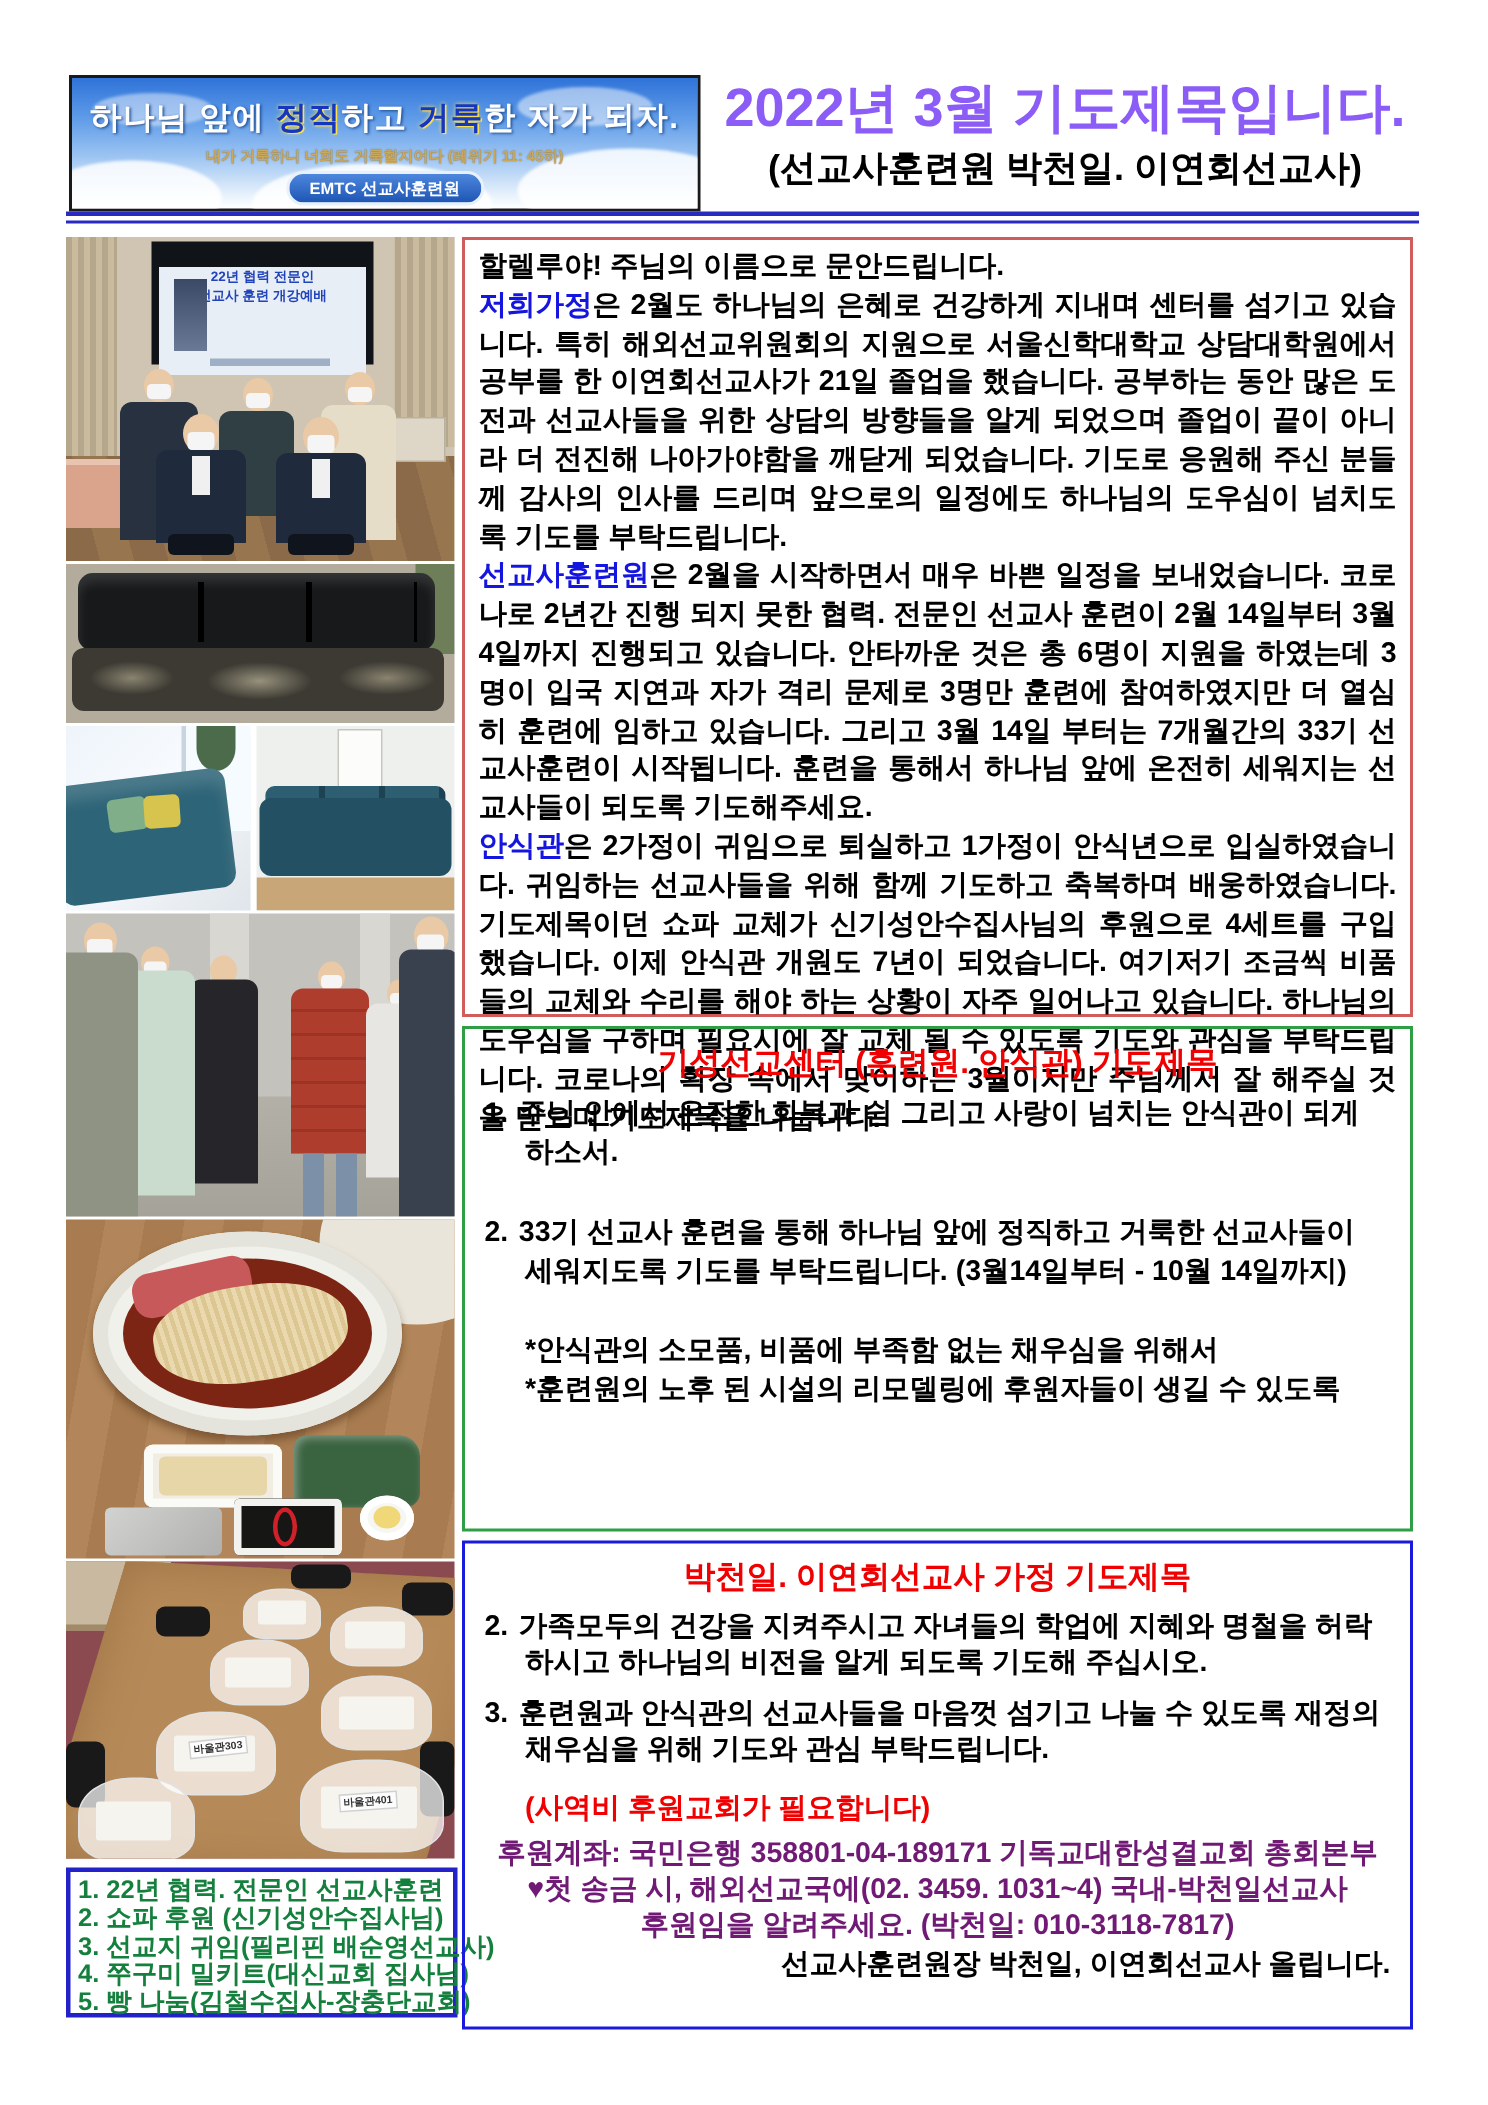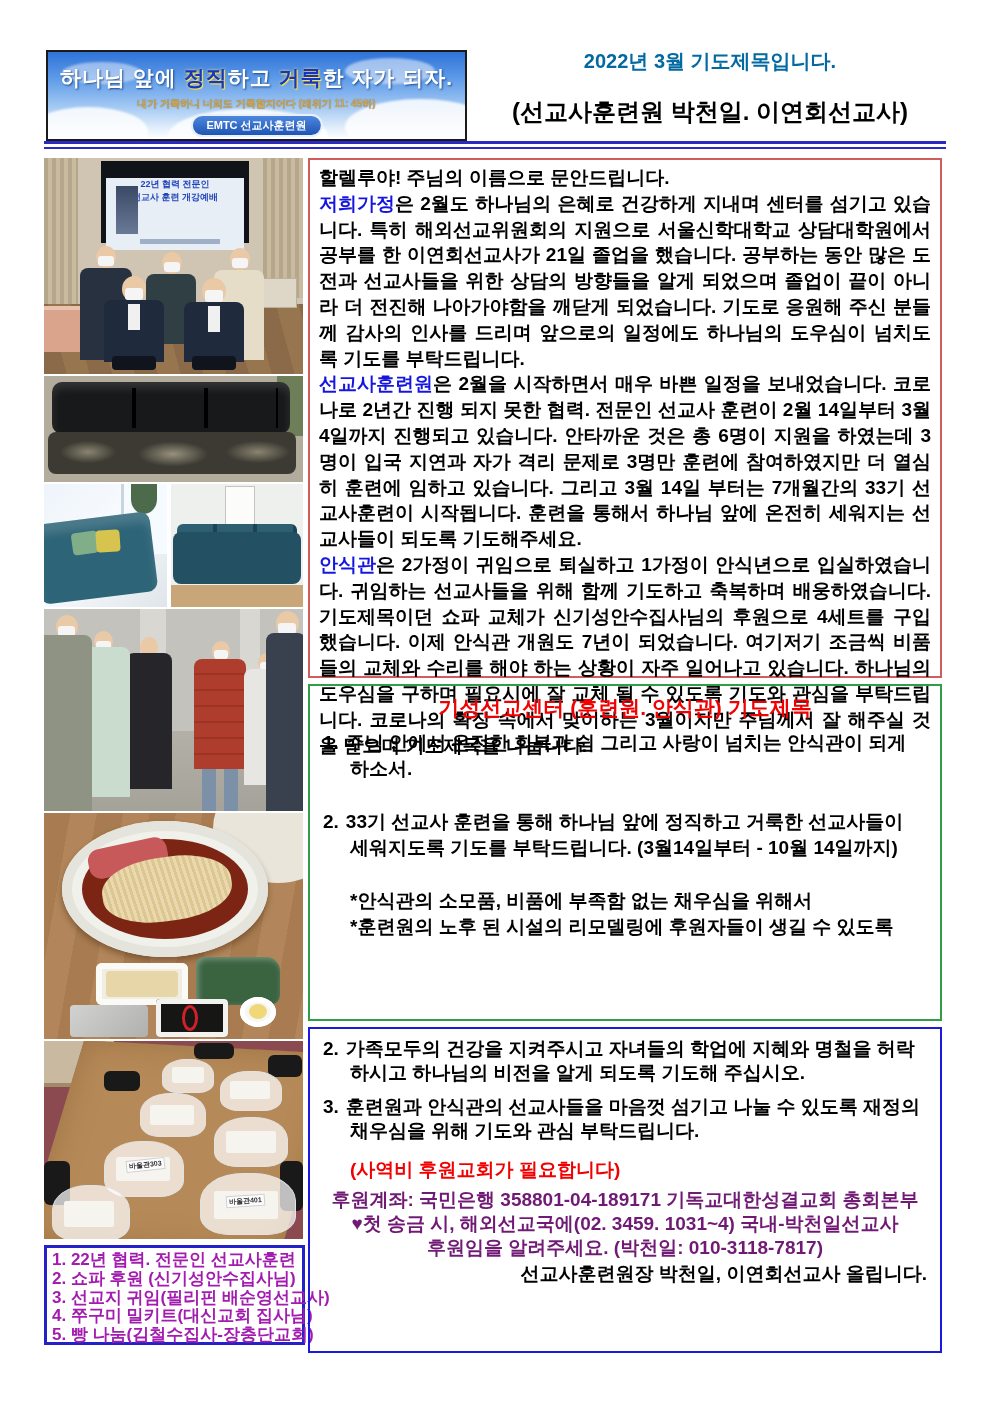--- a/index.html
+++ b/index.html
@@ -20,21 +20,21 @@
   .banner-slogan { position:absolute; top:12px; width:100%; text-align:center; font-size:21px; letter-spacing:1px;
     color:#ffffff; text-shadow:1px 1px 2px #1c4b8f; }
   .slogan-hl1 { color:#1536c0; text-shadow:0 0 3px #ffe24a, 1px 1px 0 #ffe24a; }
   .slogan-hl2 { color:#1536c0; text-shadow:0 0 3px #ffe24a, 1px 1px 0 #ffe24a; }
   .banner-sub { position:absolute; top:45px; width:100%; text-align:center; font-size:10px;
     color:#caa95e; text-shadow:0 0 1px #7a6330; }
   .banner-badge { position:absolute; top:62px; left:50%; transform:translateX(-50%);
     background:linear-gradient(180deg,#4d87dd,#1e55b4); color:#fff; font-size:11px;
     border:2px solid #e8f1fb; border-radius:12px; padding:2px 14px; white-space:nowrap; }
   .hdr-title { position:absolute; left:475px; top:48px; width:470px; text-align:center;
-    color:#0369a1; font-size:20px; letter-spacing:0px; }
+    color:#8b5cf6; font-size:36px; letter-spacing:0px; }
   .hdr-subtitle { position:absolute; left:470px; top:96px; width:480px; text-align:center;
     color:#000; font-size:24px; }
   .hdr-rule { position:absolute; left:44px; top:141px; width:902px; height:8px;
     border-top:3px solid #2a2ac2; border-bottom:2px solid #2a2ac2; }
   
   .letter-box {
     position:absolute; left:308px; top:158px; width:634px; height:520px;
     border:2px solid #d05c5c; padding:5px 9px 4px 9px;
     font-size:19px; line-height:25.8px; text-align:justify;
   }
@@ -47,21 +47,21 @@
   .box-blue  .pitem { font-size:19px; line-height:23.5px; margin-bottom:11px; padding-left:27px; text-indent:-27px; }
   .pitem .num { margin-right:7px; }
   .subitem { font-size:19px; line-height:26px; padding-left:27px; }
   .red-note { color:#f00000; font-size:19px; line-height:24px; padding-left:27px; margin-top:-9px; margin-bottom:6px; }
   .acct { color:#701a75; font-size:19px; line-height:24px; text-align:center; }
   .signature { font-size:19px; line-height:24px; text-align:right; margin-top:2px; }
   
   .photo { position:absolute; left:44px; width:259px; overflow:hidden; background:#ccc; }
   .abs { position:absolute; }
   .list-box { position:absolute; left:44px; top:1245px; width:261px; height:100px;
-    border:3px solid #2222c8; color:#a21caf; font-size:17px; line-height:18.8px;
+    border:3px solid #2222c8; color:#15803d; font-size:17px; line-height:18.8px;
     padding:3px 5px; white-space:nowrap; }
   
   #p1 { top:158px; height:216px; background:#cfc5b2; }
   #p1 .blindL { left:0; top:0; width:34px; height:150px;
      background:repeating-linear-gradient(90deg,#b5a78c 0 4px,#cabb9e 4px 8px); }
   #p1 .blindR { right:0; top:0; width:40px; height:140px;
      background:repeating-linear-gradient(90deg,#b5a78c 0 4px,#cabb9e 4px 8px); }
   #p1 .floor { left:0; bottom:0; width:100%; height:70px;
      background:repeating-linear-gradient(75deg,#8a6a48 0 22px,#96754f 22px 44px); }
   #p1 .tv { left:57px; top:3px; width:148px; height:82px; background:#101418; padding:5px; }
@@ -299,20 +299,21 @@
 
   <div class="prayer-box box-green">
     <div class="box-title">기성선교센터 (훈련원. 안식관) 기도제목</div>
     <div class="pitem"><span class="num">1.</span><span>주님 안에서 온전한 회복과 쉼 그리고 사랑이 넘치는 안식관이 되게 하소서.</span></div>
     <div class="pitem"><span class="num">2.</span><span>33기 선교사 훈련을 통해 하나님 앞에 정직하고 거룩한 선교사들이 세워지도록 기도를 부탁드립니다. (3월14일부터 - 10월 14일까지)</span></div>
     <div class="subitem">*안식관의 소모품, 비품에 부족함 없는 채우심을 위해서</div>
     <div class="subitem">*훈련원의 노후 된 시설의 리모델링에 후원자들이 생길 수 있도록</div>
   </div>
 
   <div class="prayer-box box-blue">
+    <div class="box-title">박천일. 이연회선교사 가정 기도제목</div>
     <div class="pitem"><span class="num">2.</span><span>가족모두의 건강을 지켜주시고 자녀들의 학업에 지혜와 명철을 허락하시고 하나님의 비전을 알게 되도록 기도해 주십시오.</span></div>
     <div class="pitem" style="margin-bottom:2px;"><span class="num">3.</span><span>훈련원과 안식관의 선교사들을 마음껏 섬기고 나눌 수 있도록 재정의 채우심을 위해 기도와 관심 부탁드립니다.</span></div>
     <div class="red-note" style="margin-top:16px;">(사역비 후원교회가 필요합니다)</div>
     <div class="acct">후원계좌:   국민은행 358801-04-189171 기독교대한성결교회 총회본부</div>
     <div class="acct">♥첫 송금 시, 해외선교국에(02. 3459. 1031~4) 국내-박천일선교사</div>
     <div class="acct">후원임을 알려주세요. (박천일: 010-3118-7817)</div>
     <div class="signature">선교사훈련원장 박천일, 이연회선교사 올립니다.</div>
   </div>
 
 </div>

